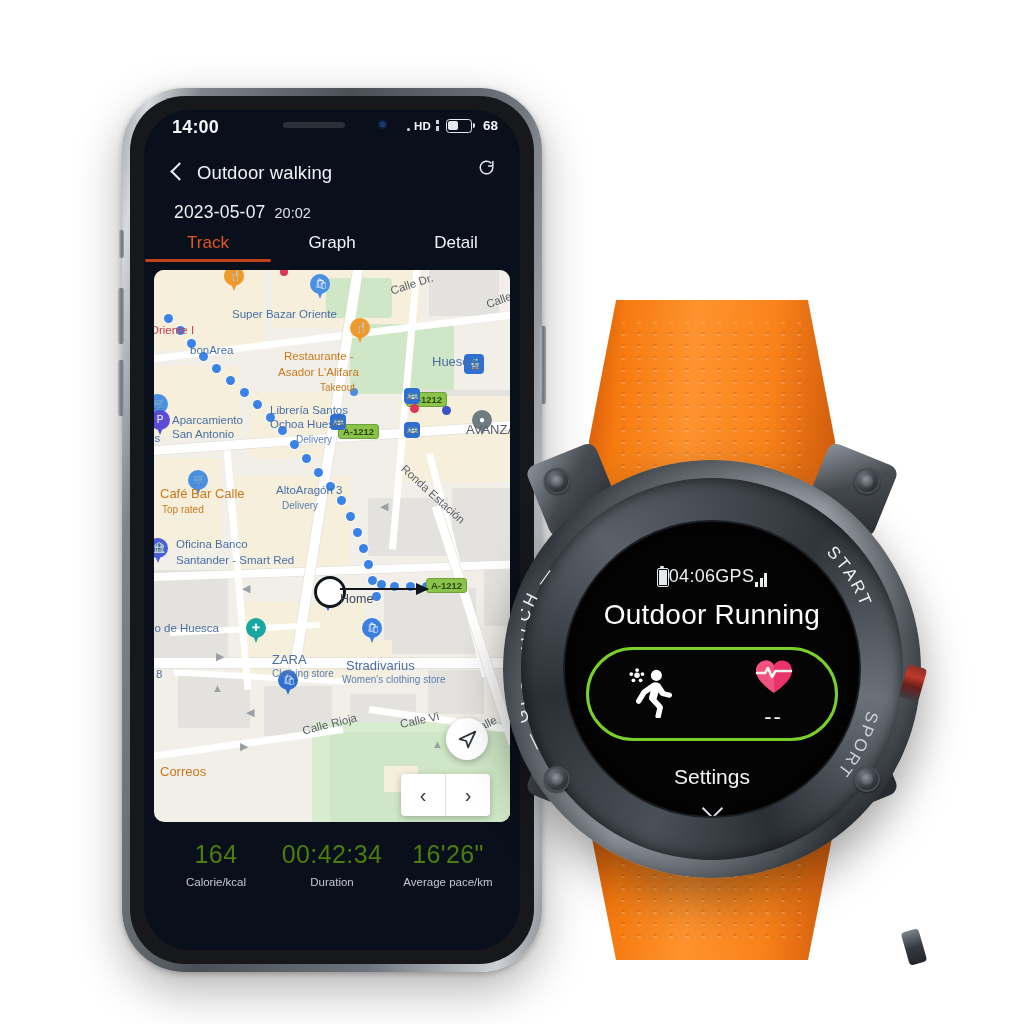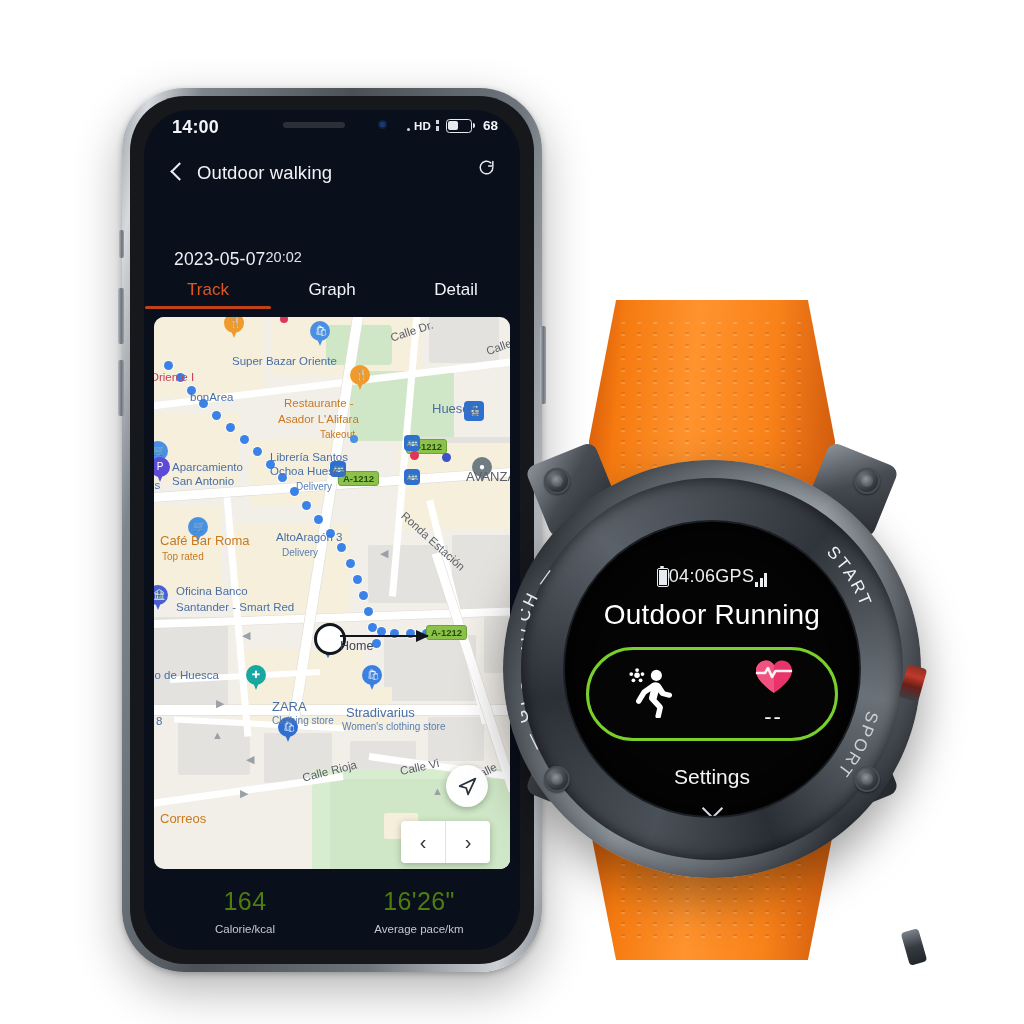--- a/index.html
+++ b/index.html
@@ -48,21 +48,21 @@
   #status-batt-num{font-size:13.5px;font-weight:600;margin-left:7px;}
 
   #app-header{position:relative;height:46px;padding:6px 22px 0 22px;display:flex;align-items:center;}
   #back-chevron{width:22px;height:22px;position:relative;cursor:pointer;}
   #back-chevron:before{content:"";position:absolute;left:7px;top:3px;width:11px;height:11px;
     border-left:2.2px solid #e9ecf0;border-bottom:2.2px solid #e9ecf0;transform:rotate(45deg);}
   #header-title{color:#f0f2f5;font-size:18.5px;margin-left:9px;letter-spacing:.1px;}
   #refresh-icon{position:absolute;right:24px;top:14px;width:19px;height:19px;cursor:pointer;}
   #refresh-icon svg{display:block;}
 
-  #date-row{padding:6px 22px 0 30px;color:#eef0f3;display:flex;align-items:flex-start;gap:0;margin-top:47px;}
+  #date-row{padding:6px 22px 0 30px;color:#eef0f3;display:flex;align-items:center;gap:9px;}
   #date-val{font-size:17.5px;letter-spacing:.2px;}
   #time-val{font-size:14.5px;color:#dfe2e7;}
 
   #tabs{display:flex;margin-top:10px;padding:0 2px;}
   .tab{flex:1;text-align:center;font-size:17px;color:#f1f3f6;padding-bottom:9px;position:relative;cursor:pointer;}
   .tab.active{color:#e2561f;}
   .tab.active:after{content:"";position:absolute;left:50%;transform:translateX(-50%);bottom:0;
     width:126px;height:3px;background:#c0411a;border-radius:2px;}
 
   
@@ -385,21 +385,21 @@
           <div class="maplabel big" style="left:278px;top:84px;">Huesca</div>
           <div class="maplabel" style="left:18px;top:144px;">Aparcamiento</div>
           <div class="maplabel" style="left:18px;top:158px;">San Antonio</div>
           <div class="maplabel" style="left:116px;top:134px;">Librería Santos</div>
           <div class="maplabel" style="left:116px;top:148px;">Ochoa Huesca</div>
           <div class="maplabel sub" style="left:142px;top:164px;">Delivery</div>
           <div class="maplabel dark big" style="left:312px;top:152px;">AVANZA</div>
           <div class="maplabel" style="left:122px;top:214px;">AltoAragón 3</div>
           <div class="maplabel sub" style="left:128px;top:230px;">Delivery</div>
           <div class="maplabel dark" style="left:238px;top:218px;transform:rotate(42deg);">Ronda Estación</div>
-          <div class="maplabel orange big" style="left:6px;top:216px;">Café Bar Roma</div>
+          <div class="maplabel orange big" style="left:6px;top:216px;">Café Bar Calle</div>
           <div class="maplabel sub orange" style="left:8px;top:234px;">Top rated</div>
           <div class="maplabel" style="left:22px;top:268px;">Oficina Banco</div>
           <div class="maplabel" style="left:22px;top:284px;">Santander - Smart Red</div>
           <div class="maplabel" style="left:-6px;top:352px;">no de Huesca</div>
           <div class="maplabel" style="left:2px;top:398px;">8</div>
           <div class="maplabel big" style="left:118px;top:382px;">ZARA</div>
           <div class="maplabel sub" style="left:118px;top:398px;">Clothing store</div>
           <div class="maplabel big" style="left:192px;top:388px;">Stradivarius</div>
           <div class="maplabel sub" style="left:188px;top:404px;">Women's clothing store</div>
           <div class="maplabel dark" style="left:148px;top:448px;transform:rotate(-14deg);">Calle Rioja</div>
@@ -425,20 +425,24 @@
         <div id="pager">
           <div class="pgbtn">‹</div>
           <div class="pgbtn">›</div>
         </div>
       </div>
 
       <div id="stats">
         <div class="stat">
           <div class="v">164</div>
           <div class="l">Calorie/kcal</div>
+        </div>
+        <div class="stat">
+          <div class="v">00:42:34</div>
+          <div class="l">Duration</div>
         </div>
         <div class="stat">
           <div class="v">16'26"</div>
           <div class="l">Average pace/km</div>
         </div>
       </div>
 
     </div>
   </div>
 </div>

